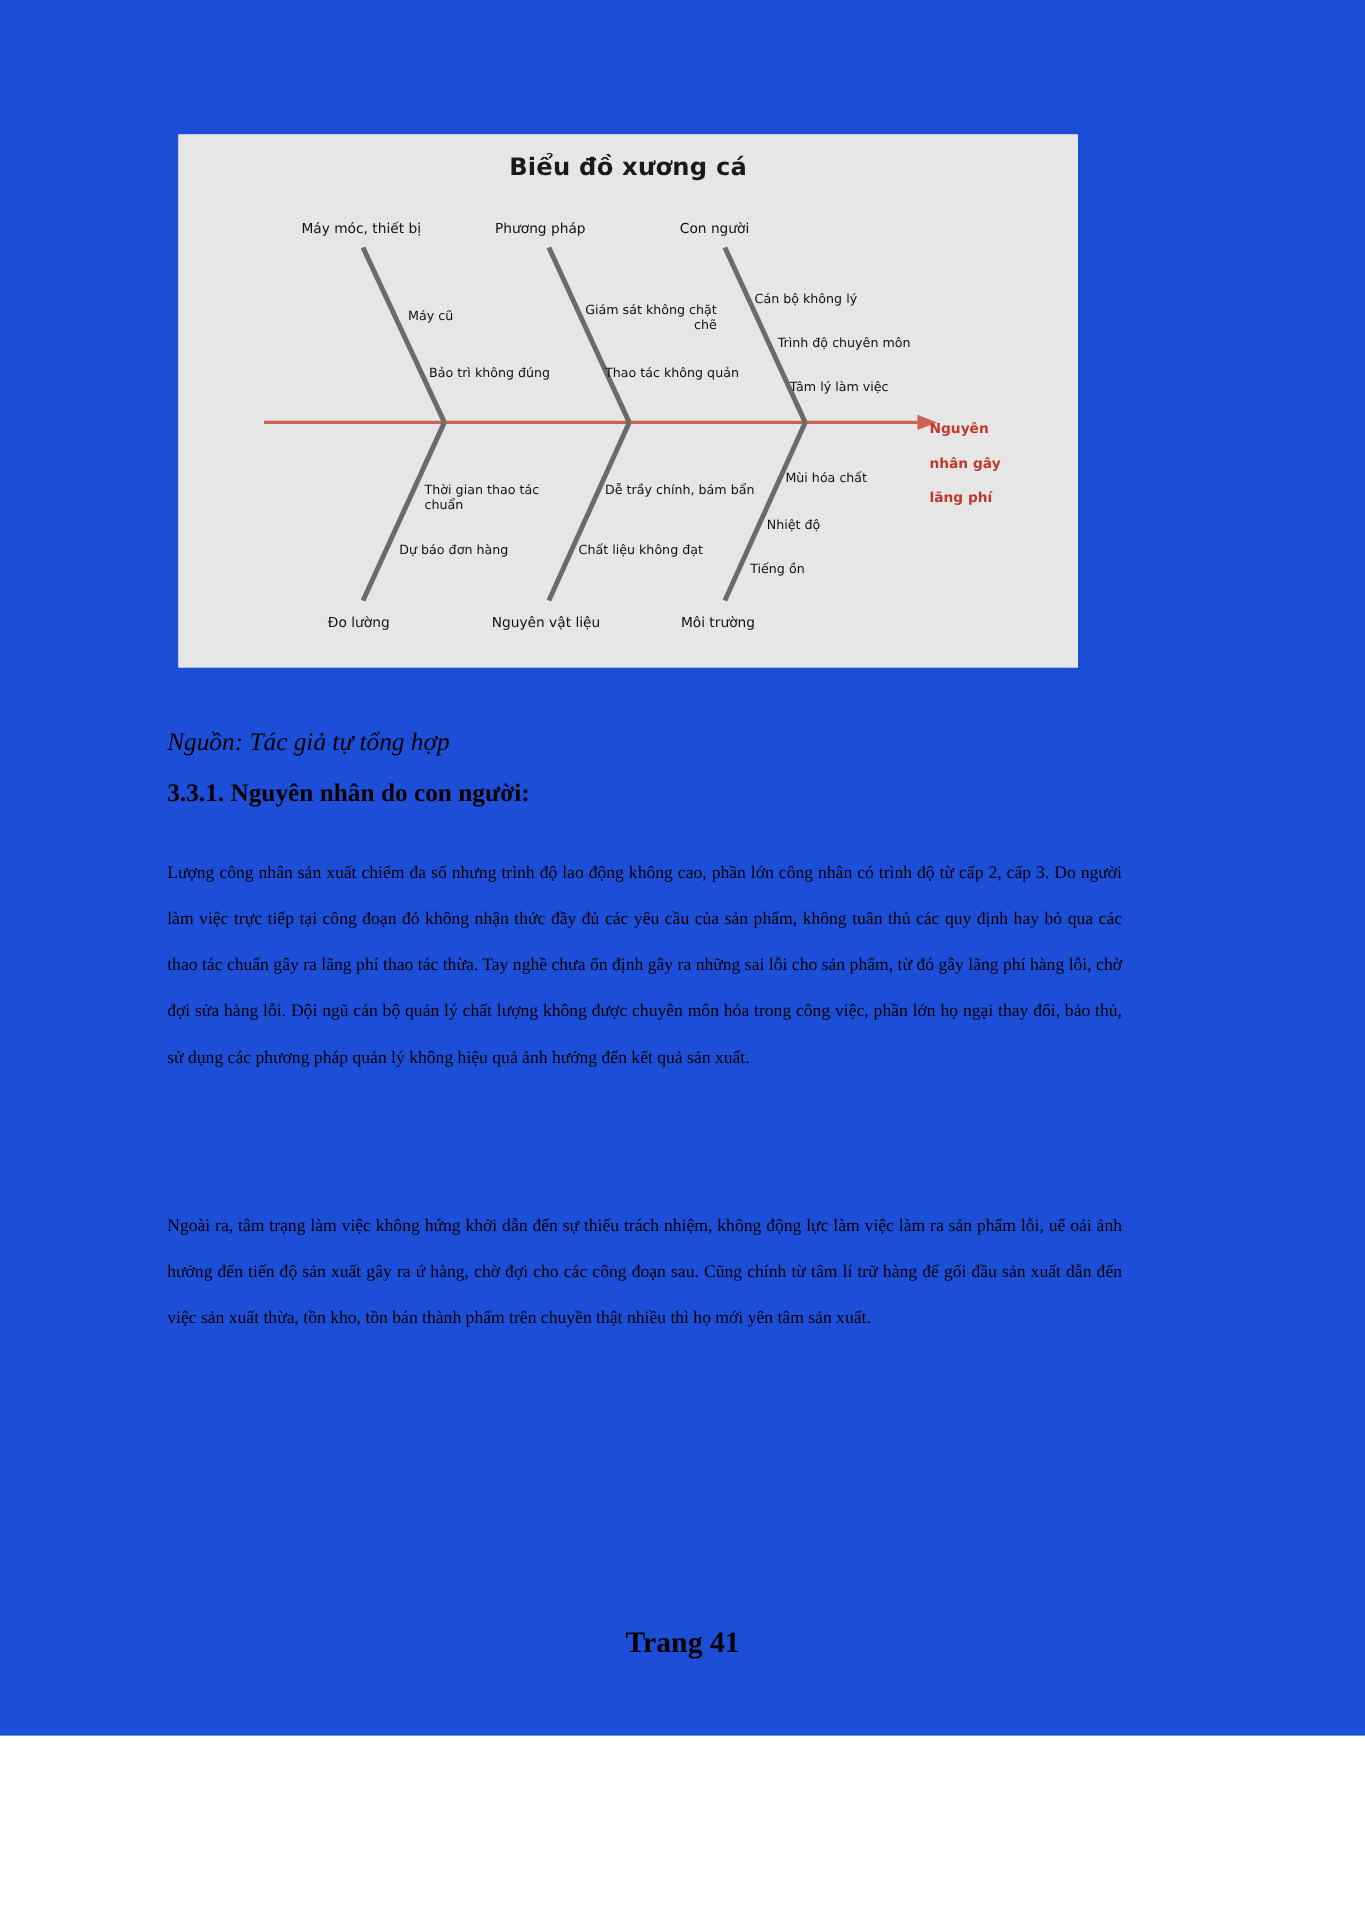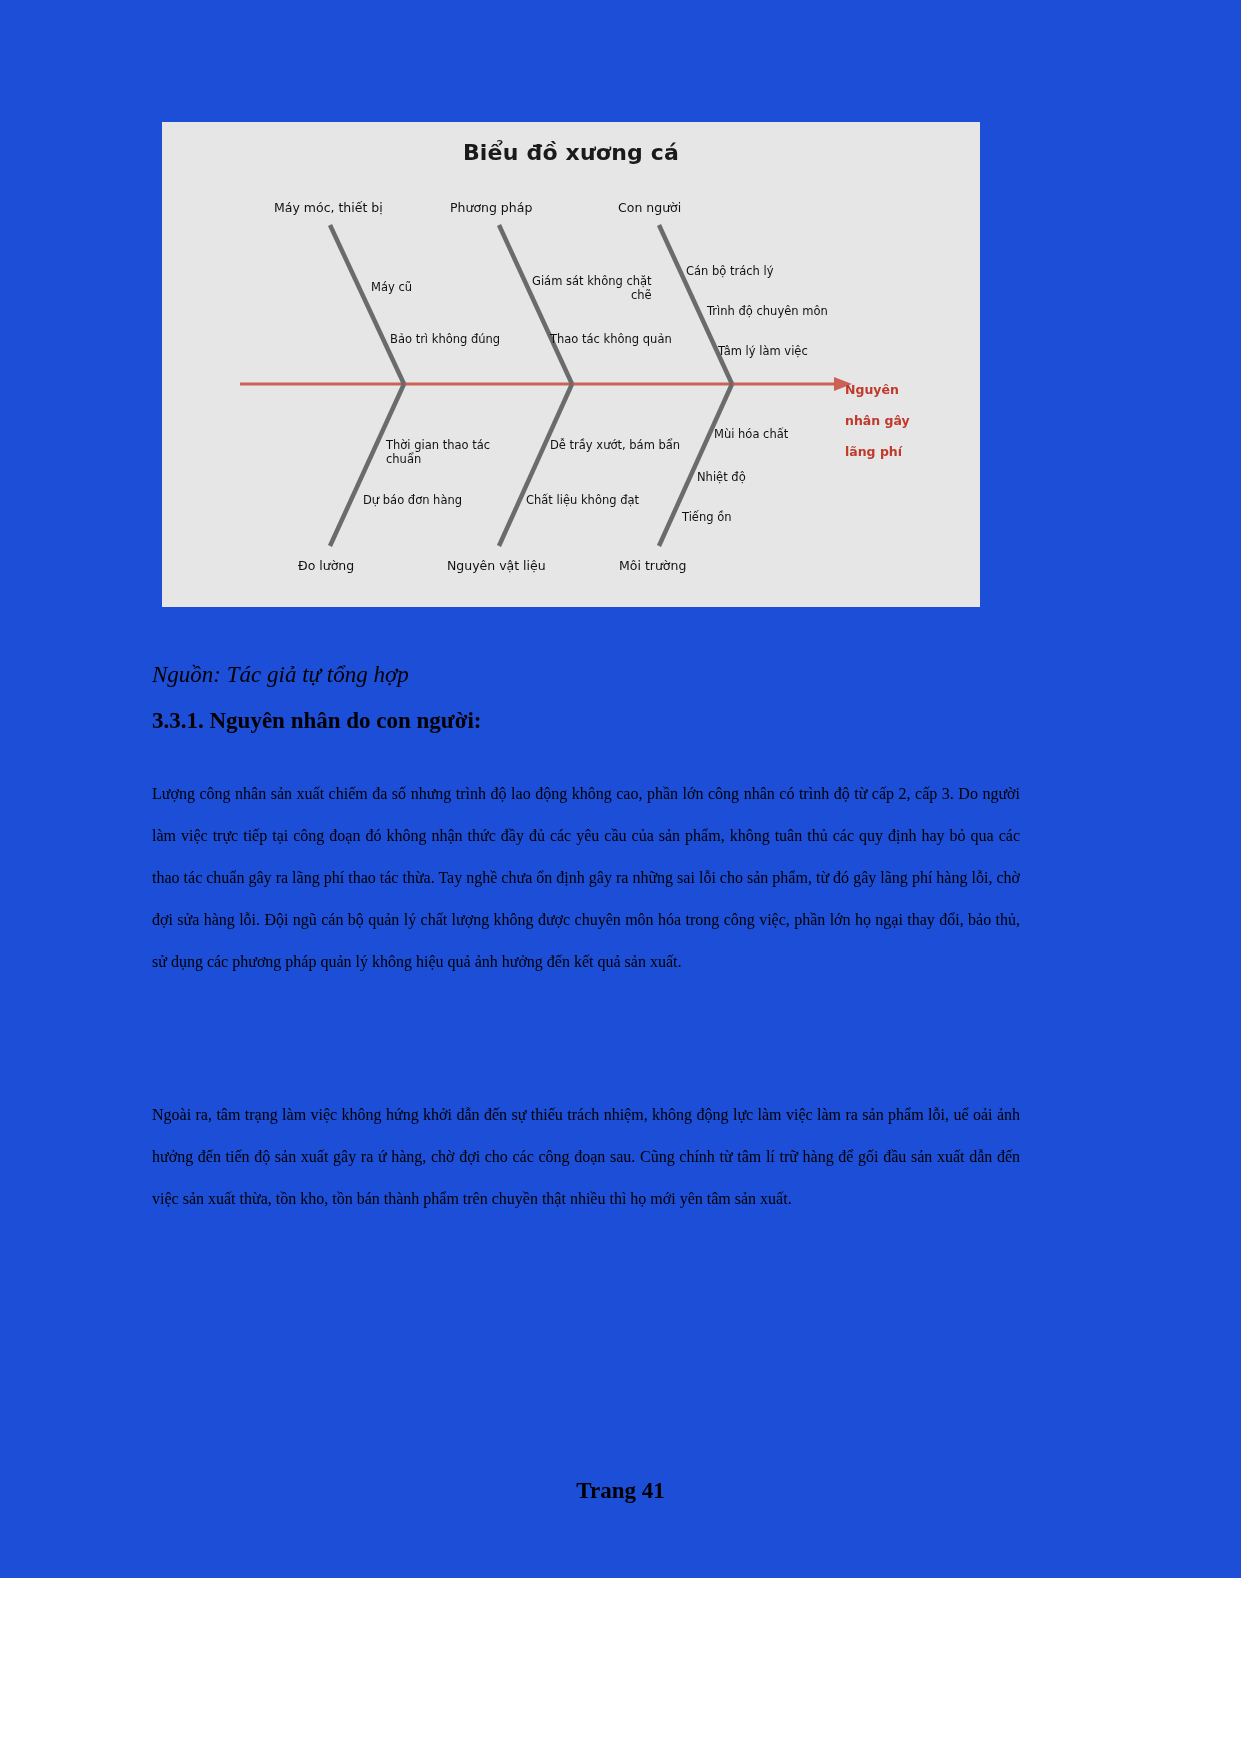--- a/index.html
+++ b/index.html
@@ -97,21 +97,21 @@
     line-height: 42px;
   }
   .para.p1 { top: 757px; }
   .para.p2 { top: 1078px; }
   .footer {
     position: absolute;
     left: 0;
     top: 1478px;
     width: 1241px;
     text-align: center;
-    font-size: 23px;
+    font-size: 27px;
     font-weight: bold;
     color: #000;
   }
 </style>
 </head>
 <body>
 
 <div class="page">
 
   <div class="figure-box">
@@ -136,35 +136,35 @@
     <div class="lbl cat" style="left:288px; top:78px;">Phương pháp</div>
     <div class="lbl cat" style="left:456px; top:78px;">Con người</div>
 
     <div class="lbl" style="left:209px; top:158px;">Máy cũ</div>
     <div class="lbl" style="left:228px; top:210px;">Bảo trì không đúng</div>
 
     <div class="lbl" style="left:370px; top:152px;text-align:right;">Giám sát không chặt
 chẽ</div>
     <div class="lbl" style="left:388px; top:210px;">Thao tác không quản</div>
 
-    <div class="lbl" style="left:524px; top:142px;">Cán bộ trách lý</div>
+    <div class="lbl" style="left:524px; top:142px;">Cán bộ không lý</div>
     <div class="lbl" style="left:545px; top:182px;">Trình độ chuyên môn</div>
     <div class="lbl" style="left:556px; top:222px;">Tâm lý làm việc</div>
 
     <div class="lbl red" style="left:683px; top:244px; width:70px;">
       <div>Nguyên</div>
       <div>nhân gây</div>
       <div>lãng phí</div>
     </div>
 
     <div class="lbl" style="left:224px; top:316px;">Thời gian thao tác
 chuẩn</div>
     <div class="lbl" style="left:201px; top:371px;">Dự báo đơn hàng</div>
 
-    <div class="lbl" style="left:388px; top:316px;">Dễ trầy xướt, bám bẩn</div>
+    <div class="lbl" style="left:388px; top:316px;">Dễ trầy chính, bám bẩn</div>
     <div class="lbl" style="left:364px; top:371px;">Chất liệu không đạt</div>
 
     <div class="lbl" style="left:552px; top:305px;">Mùi hóa chất</div>
     <div class="lbl" style="left:535px; top:348px;">Nhiệt độ</div>
     <div class="lbl" style="left:520px; top:388px;">Tiếng ồn</div>
 
     <div class="lbl cat" style="left:136px; top:436px;">Đo lường</div>
     <div class="lbl cat" style="left:285px; top:436px;">Nguyên vật liệu</div>
     <div class="lbl cat" style="left:457px; top:436px;">Môi trường</div>
   </div>

